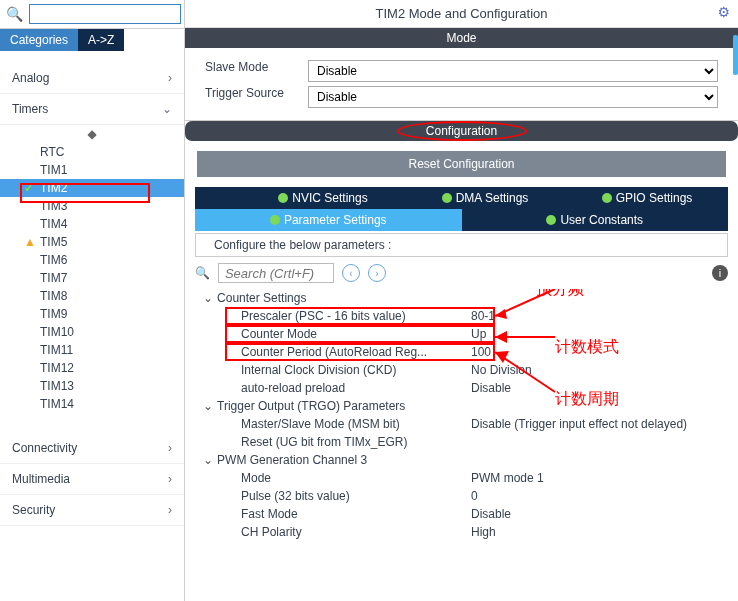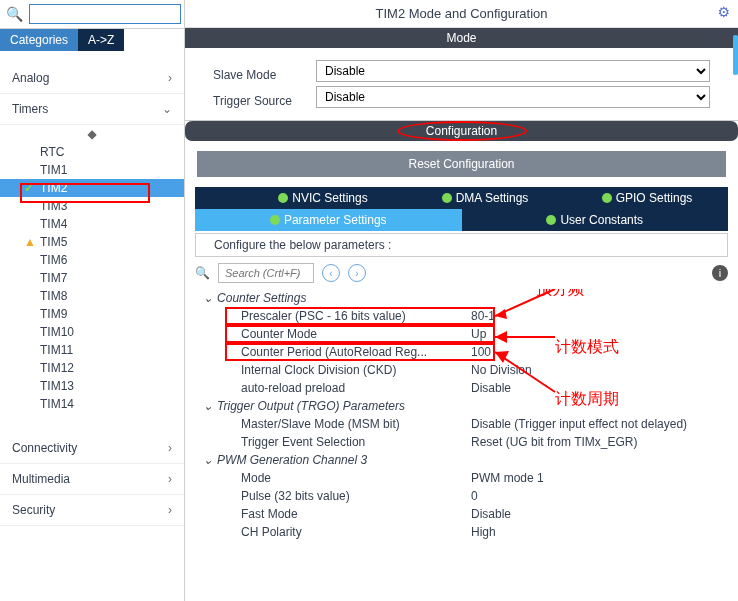--- a/index.html
+++ b/index.html
@@ -22,41 +22,41 @@
   .sub.sel { background:#4aa0e6; color:#fff; }
   .check { color:#7ed957; position:absolute; left:24px; font-weight:bold; }
   .warn { color:#f5a623; position:absolute; left:24px; font-weight:bold; }
   .redbox { position:absolute; border:2px solid red; pointer-events:none; }
   .sort { text-align:center; padding:2px 0; color:#666; cursor:pointer; }
   .right { flex:1; display:flex; flex-direction:column; overflow:hidden; background:#fff; }
   .title { text-align:center; padding:6px 0; font-size:13px; color:#374151; border-bottom:1px solid #ddd; position:relative; }
   .title .gear { position:absolute; right:8px; top:4px; }
   .darkbar { background:#3f4651; color:#fff; text-align:center; padding:3px 0; font-size:12px; }
   .modepane { padding:8px 12px; border-bottom:1px solid #ccc; }
-  .row { display:flex; align-items:flex-end; margin:4px 16px; gap:8px; }
+  .row { display:flex; align-items:flex-start; margin:4px 8px; gap:8px; }
   .row label { width:95px; color:#374151; }
   .row select { flex:1; height:22px; border:1px solid #aaa; font-size:12px; padding:0 4px; background:#fff; }
   .cfgbar { background:#3f4651; color:#fff; text-align:center; padding:3px 0; position:relative;border-radius:7px; }
   .ellipse { position:absolute; border:2px solid red; border-radius:50%; width:130px; height:20px; left:50%; top:0; transform:translateX(-50%); pointer-events:none; }
   .reset { margin:10px 12px; background:#7c8793; color:#fff; border:none; padding:6px 4px; font-size:12px; cursor:pointer; }
   .tabset { margin:0 10px; }
   .tabrow1 { display:flex; background:#0f2a4a;padding-left:47px; }
   .tabrow2 { display:flex; }
   .panetab { flex:1; text-align:center; padding:4px 0; color:#fff; font-size:12px; cursor:pointer; display:flex; align-items:center; justify-content:center; gap:4px; }
   .panetab.param { background:#49b4f2; }
   .panetab.user { background:#0f2a4a; }
   .tick { width:10px; height:10px; border-radius:50%; background:#7ed957; display:inline-block; }
   .configure-hint { border:1px solid #ccc; margin:2px 10px 0 10px; padding:4px 18px; font-size:12px; }
   .searchrow { display:flex; align-items:center; padding:6px 10px; gap:8px; }
   .searchrow .sico { color:#3b82c4; }
-  .searchrow input { width:96px; border:1px solid #bbb; height:20px; font-style:italic; color:#888; padding:0 6px; font-size:11px; }
+  .searchrow input { width:116px; border:1px solid #bbb; height:20px; font-style:italic; color:#888; padding:0 6px; font-size:13px; }
   .navcirc { width:18px; height:18px; border:1px solid #6ba6e0; border-radius:50%; display:flex; align-items:center; justify-content:center; color:#6ba6e0; font-size:10px; cursor:pointer; }
   .info { margin-left:auto; width:16px; height:16px; border-radius:50%; background:#555; color:#fff; display:flex; align-items:center; justify-content:center; font-size:11px; cursor:pointer; }
   .paramlist { padding:0 10px 10px 10px; overflow:auto; position:relative; }
-  .grp { padding:2px 0 2px 8px; color:#374151;font-style:italic; }
+  .grp { padding:2px 0 2px 8px; color:#374151; }
   .grp .caret { color:#555; margin-right:4px; }
   .kv { display:flex; padding:2px 0 2px 46px; }
   .kv .k { width:230px; color:#374151; }
   .kv .v { color:#374151; }
   .annot { position:absolute; color:red; font-size:16px; font-family:"Microsoft YaHei","SimSun",sans-serif; pointer-events:none; }
   svg.arrow { position:absolute; pointer-events:none; }
   .rside { position:absolute; right:0; top:35px; width:5px; height:40px; background:#49b4f2; border-radius:2px; }
 </style>
 </head>
 <body>
@@ -227,21 +227,20 @@
       <div class="kv">
           <span class="k">auto-reload preload</span>
           <span class="v">Disable</span>
         </div>
       <div class="grp"><span class="caret">⌄</span><span>Trigger Output (TRGO) Parameters</span></div>
       <div class="kv">
           <span class="k">Master/Slave Mode (MSM bit)</span>
           <span class="v">Disable (Trigger input effect not delayed)</span>
         </div>
       <div class="kv">
-          <span class="k">Trigger Event Selection</span>
           <span class="v">Reset (UG bit from TIMx_EGR)</span>
         </div>
       <div class="grp"><span class="caret">⌄</span><span>PWM Generation Channel 3</span></div>
       <div class="kv">
           <span class="k">Mode</span>
           <span class="v">PWM mode 1</span>
         </div>
       <div class="kv">
           <span class="k">Pulse (32 bits value)</span>
           <span class="v">0</span>

